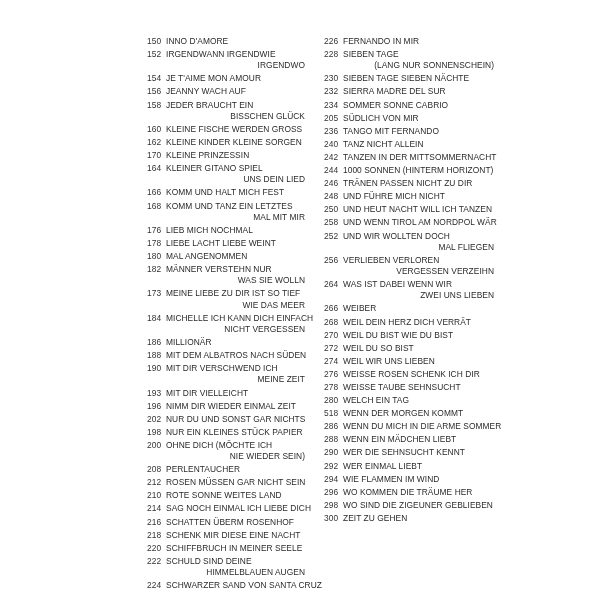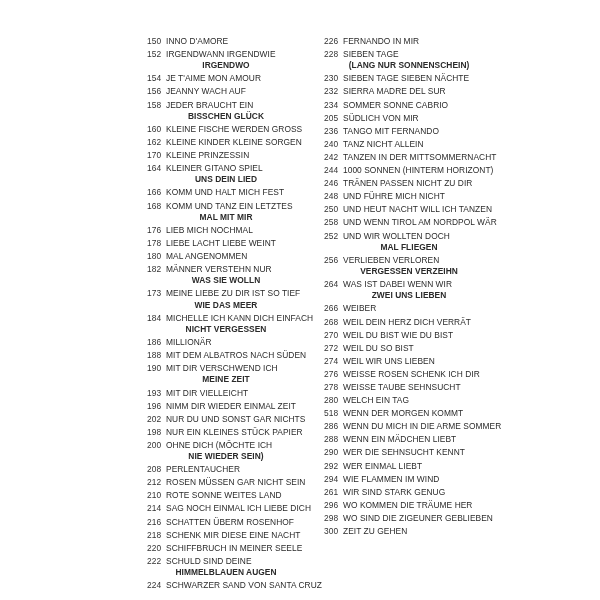--- a/index.html
+++ b/index.html
@@ -41,22 +41,21 @@
     .entry .num {
       display: inline-block;
       width: 19px;
       color: #333;
     }
     .entry .title {
       display: inline;
     }
     .entry .cont {
       display: block;
-      text-align: center;
-      font-weight: bold;
+      text-align: right;
     }
     .col-left .entry .cont { width: 158px; }
     .col-right .entry .cont { width: 170px; }
   </style>
 </head>
 <body>
 
 <div class="page">
   <div class="col col-left">
       <div class="entry"><span class="num">150</span><span class="title">INNO D'AMORE</span></div>
@@ -119,18 +118,17 @@
       <div class="entry"><span class="num">274</span><span class="title">WEIL WIR UNS LIEBEN</span></div>
       <div class="entry"><span class="num">276</span><span class="title">WEISSE ROSEN SCHENK ICH DIR</span></div>
       <div class="entry"><span class="num">278</span><span class="title">WEISSE TAUBE SEHNSUCHT</span></div>
       <div class="entry"><span class="num">280</span><span class="title">WELCH EIN TAG</span></div>
       <div class="entry"><span class="num">518</span><span class="title">WENN DER MORGEN KOMMT</span></div>
       <div class="entry"><span class="num">286</span><span class="title">WENN DU MICH IN DIE ARME SOMMER</span></div>
       <div class="entry"><span class="num">288</span><span class="title">WENN EIN MÄDCHEN LIEBT</span></div>
       <div class="entry"><span class="num">290</span><span class="title">WER DIE SEHNSUCHT KENNT</span></div>
       <div class="entry"><span class="num">292</span><span class="title">WER EINMAL LIEBT</span></div>
       <div class="entry"><span class="num">294</span><span class="title">WIE FLAMMEN IM WIND</span></div>
-      <div class="entry"><span class="num">261</span><span class="title">WIR SIND STARK GENUG</span></div>
       <div class="entry"><span class="num">296</span><span class="title">WO KOMMEN DIE TRÄUME HER</span></div>
       <div class="entry"><span class="num">298</span><span class="title">WO SIND DIE ZIGEUNER GEBLIEBEN</span></div>
       <div class="entry"><span class="num">300</span><span class="title">ZEIT ZU GEHEN</span></div>
     </div>
 </div>
 
 </body></html>

